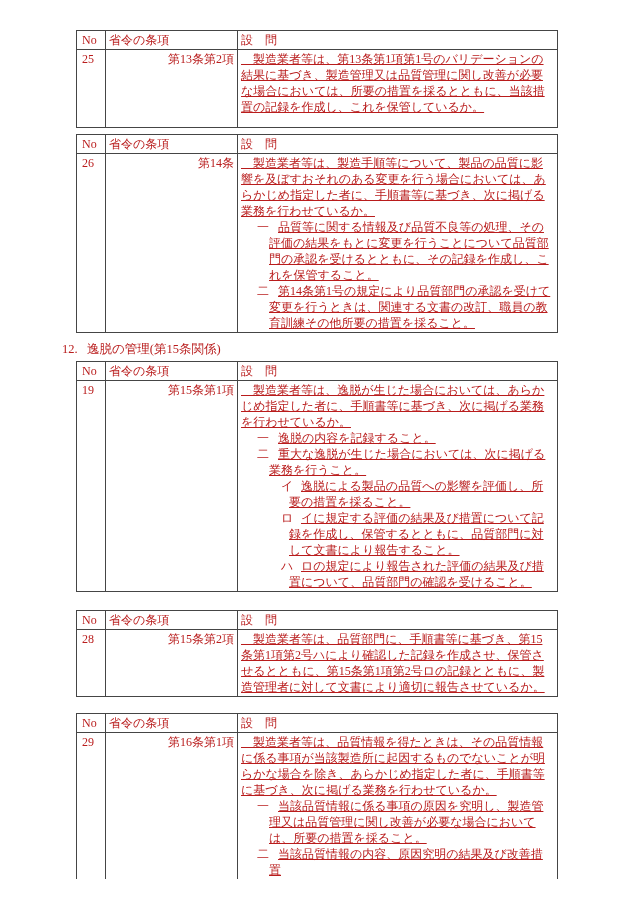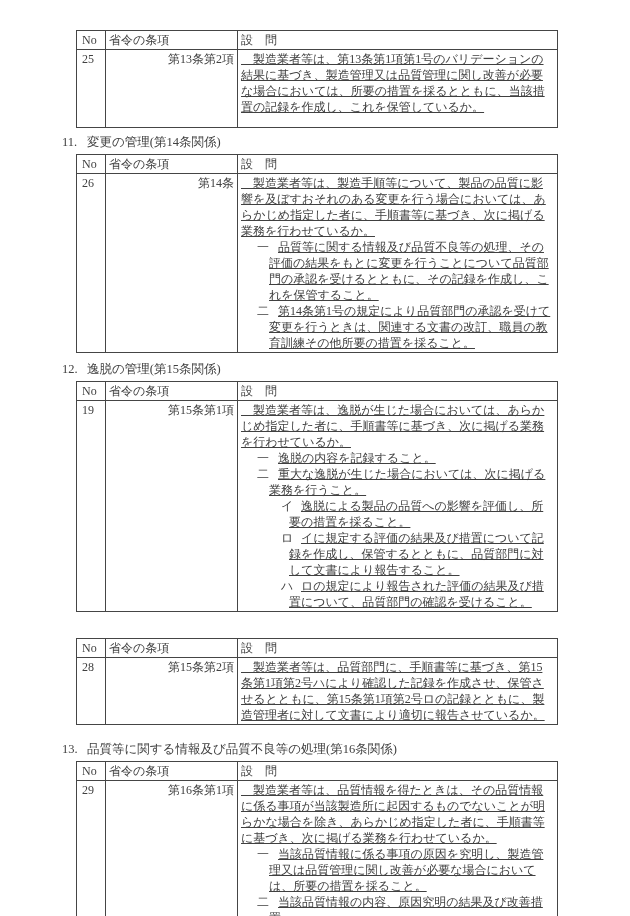--- a/index.html
+++ b/index.html
@@ -4,31 +4,31 @@
 <style>
   * { box-sizing: border-box; }
   html, body { margin: 0; padding: 0; background: #ffffff; }
   .page {
     position: relative;
     width: 630px;
     height: 916px;
     background: #ffffff;
     overflow: hidden;
     font-family: "Liberation Serif", "DejaVu Serif", serif;
-    color: #404040;
+    color: #b91c1c;
   }
   #content {
     position: absolute;
     top: 30px;
     left: 62px;
     width: 500px;
   }
   section.csection { margin: 0 0 6px 0; }
   #content section.csection:nth-child(2) { margin-bottom: 8px; }
-  #content section.csection:nth-child(3) { margin-bottom: 26px; }
+  #content section.csection:nth-child(3) { margin-bottom: 18px; }
   #content section.csection:nth-child(4) { margin-bottom: 16px; }
 
   .section-heading {
     font-size: 12.5px;
     line-height: 17px;
     margin: 0 0 3px 0;
     white-space: nowrap;
   }
   .sec-num { display: inline-block; min-width: 25px; }
 
@@ -92,21 +92,20 @@
     <td class="cell-article">第13条第2項</td>
     <td class="cell-question">
   <div class="para l0"><span class="item-text">　製造業者等は、第13条第1項第1号のバリデーションの結果に基づき、製造管理又は品質管理に関し改善が必要な場合においては、所要の措置を採るとともに、当該措置の記録を作成し、これを保管しているか。</span></div>
 </td>
   </tr>
 </tbody>
     </table>
   </section>
 
   <section class="csection">
-    <div class="section-heading"><span class="sec-num">11.</span><span class="sec-title">変更の管理(第14条関係)</span></div>
     <table class="qtable">
       <colgroup>
         <col class="col-no">
             <col class="col-article">
             <col class="col-question">
       </colgroup>
       <thead>
         <tr>
           <th class="h-no">No</th>
           <th class="h-article">省令の条項</th>
@@ -187,21 +186,20 @@
     <td class="cell-article">第15条第2項</td>
     <td class="cell-question">
   <div class="para l0"><span class="item-text">　製造業者等は、品質部門に、手順書等に基づき、第15条第1項第2号ハにより確認した記録を作成させ、保管させるとともに、第15条第1項第2号ロの記録とともに、製造管理者に対して文書により適切に報告させているか。</span></div>
 </td>
   </tr>
 </tbody>
     </table>
   </section>
 
   <section class="csection">
-    <div class="section-heading"><span class="sec-num">13.</span><span class="sec-title">品質等に関する情報及び品質不良等の処理(第16条関係)</span></div>
     <table class="qtable">
       <colgroup>
         <col class="col-no">
             <col class="col-article">
             <col class="col-question">
       </colgroup>
       <thead>
         <tr>
           <th class="h-no">No</th>
           <th class="h-article">省令の条項</th>

